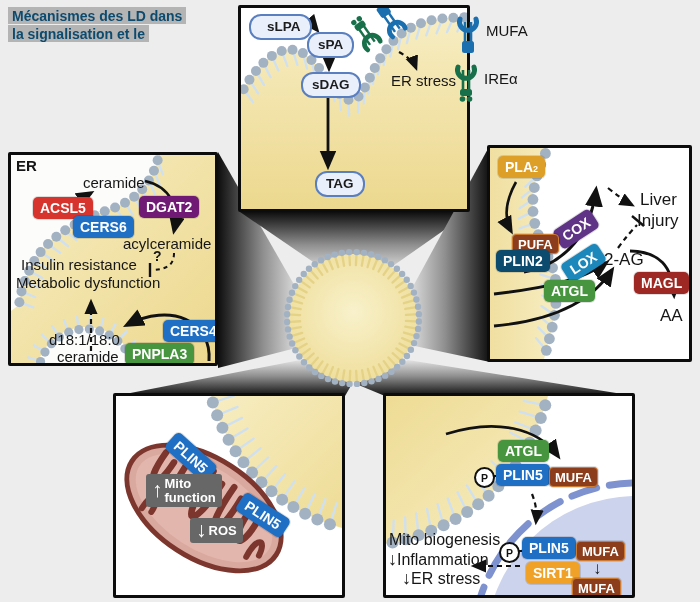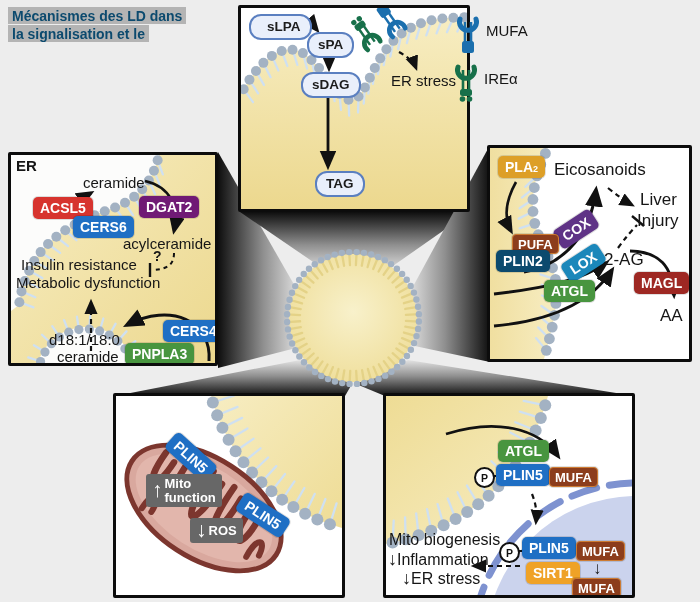--- a/index.html
+++ b/index.html
@@ -488,21 +488,20 @@
       <path d="M4,146 C56,140 92,132 116,115" fill="none" stroke="#111" stroke-width="2.8" marker-end="url(#ahI)"></path>
       <path d="M4,178 C70,172 104,150 122,122" fill="none" stroke="#111" stroke-width="2.8" marker-end="url(#ahI)"></path>
       <path d="M140,103 C170,104 182,118 184,147" fill="none" stroke="#111" stroke-width="2.8" marker-end="url(#ahI)"></path>
     </svg>
     <span class="badge" style="left:8px;top:8px;background:#dd9f27;">
         <span class="dr">
           <span>PLA</span>
           <sub>2</sub>
         </span>
       </span>
-    <span class="lbl big" style="left:64px;top:12px;">Eicosanoids</span>
     <span class="lbl big" style="left:150px;top:42px;">Liver</span>
     <span class="lbl big" style="left:147px;top:63px;">Injury</span>
     <span class="badge" style="left:64px;top:70px;background:#5f3386;transform:rotate(-33deg);">COX</span>
     <span class="badge" style="left:72px;top:104px;background:#1b87ba;transform:rotate(-33deg);">LOX</span>
     <span class="badge sm" style="left:22px;top:86px;background:#8c3d1c;border:1.5px solid #cd7b33;">PUFA</span>
     <span class="badge" style="left:6px;top:102px;background:#0c4a6e;">PLIN2</span>
     <span class="badge" style="left:54px;top:132px;background:#48953f;">ATGL</span>
     <span class="lbl big" style="left:114px;top:102px;">2-AG</span>
     <span class="badge" style="left:144px;top:124px;background:#9e2823;">MAGL</span>
     <span class="lbl big" style="left:170px;top:158px;">AA</span>

